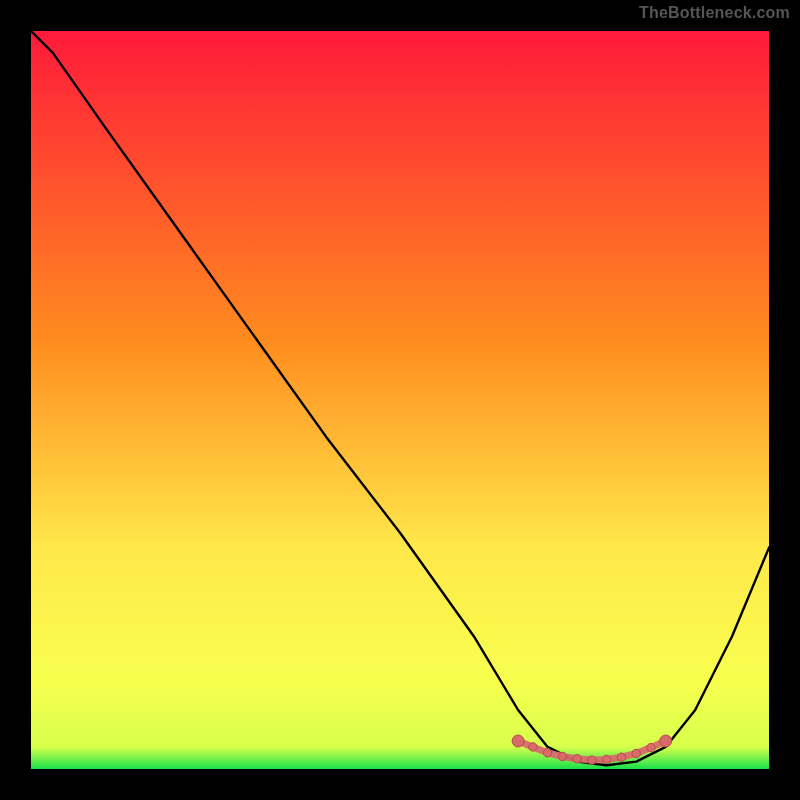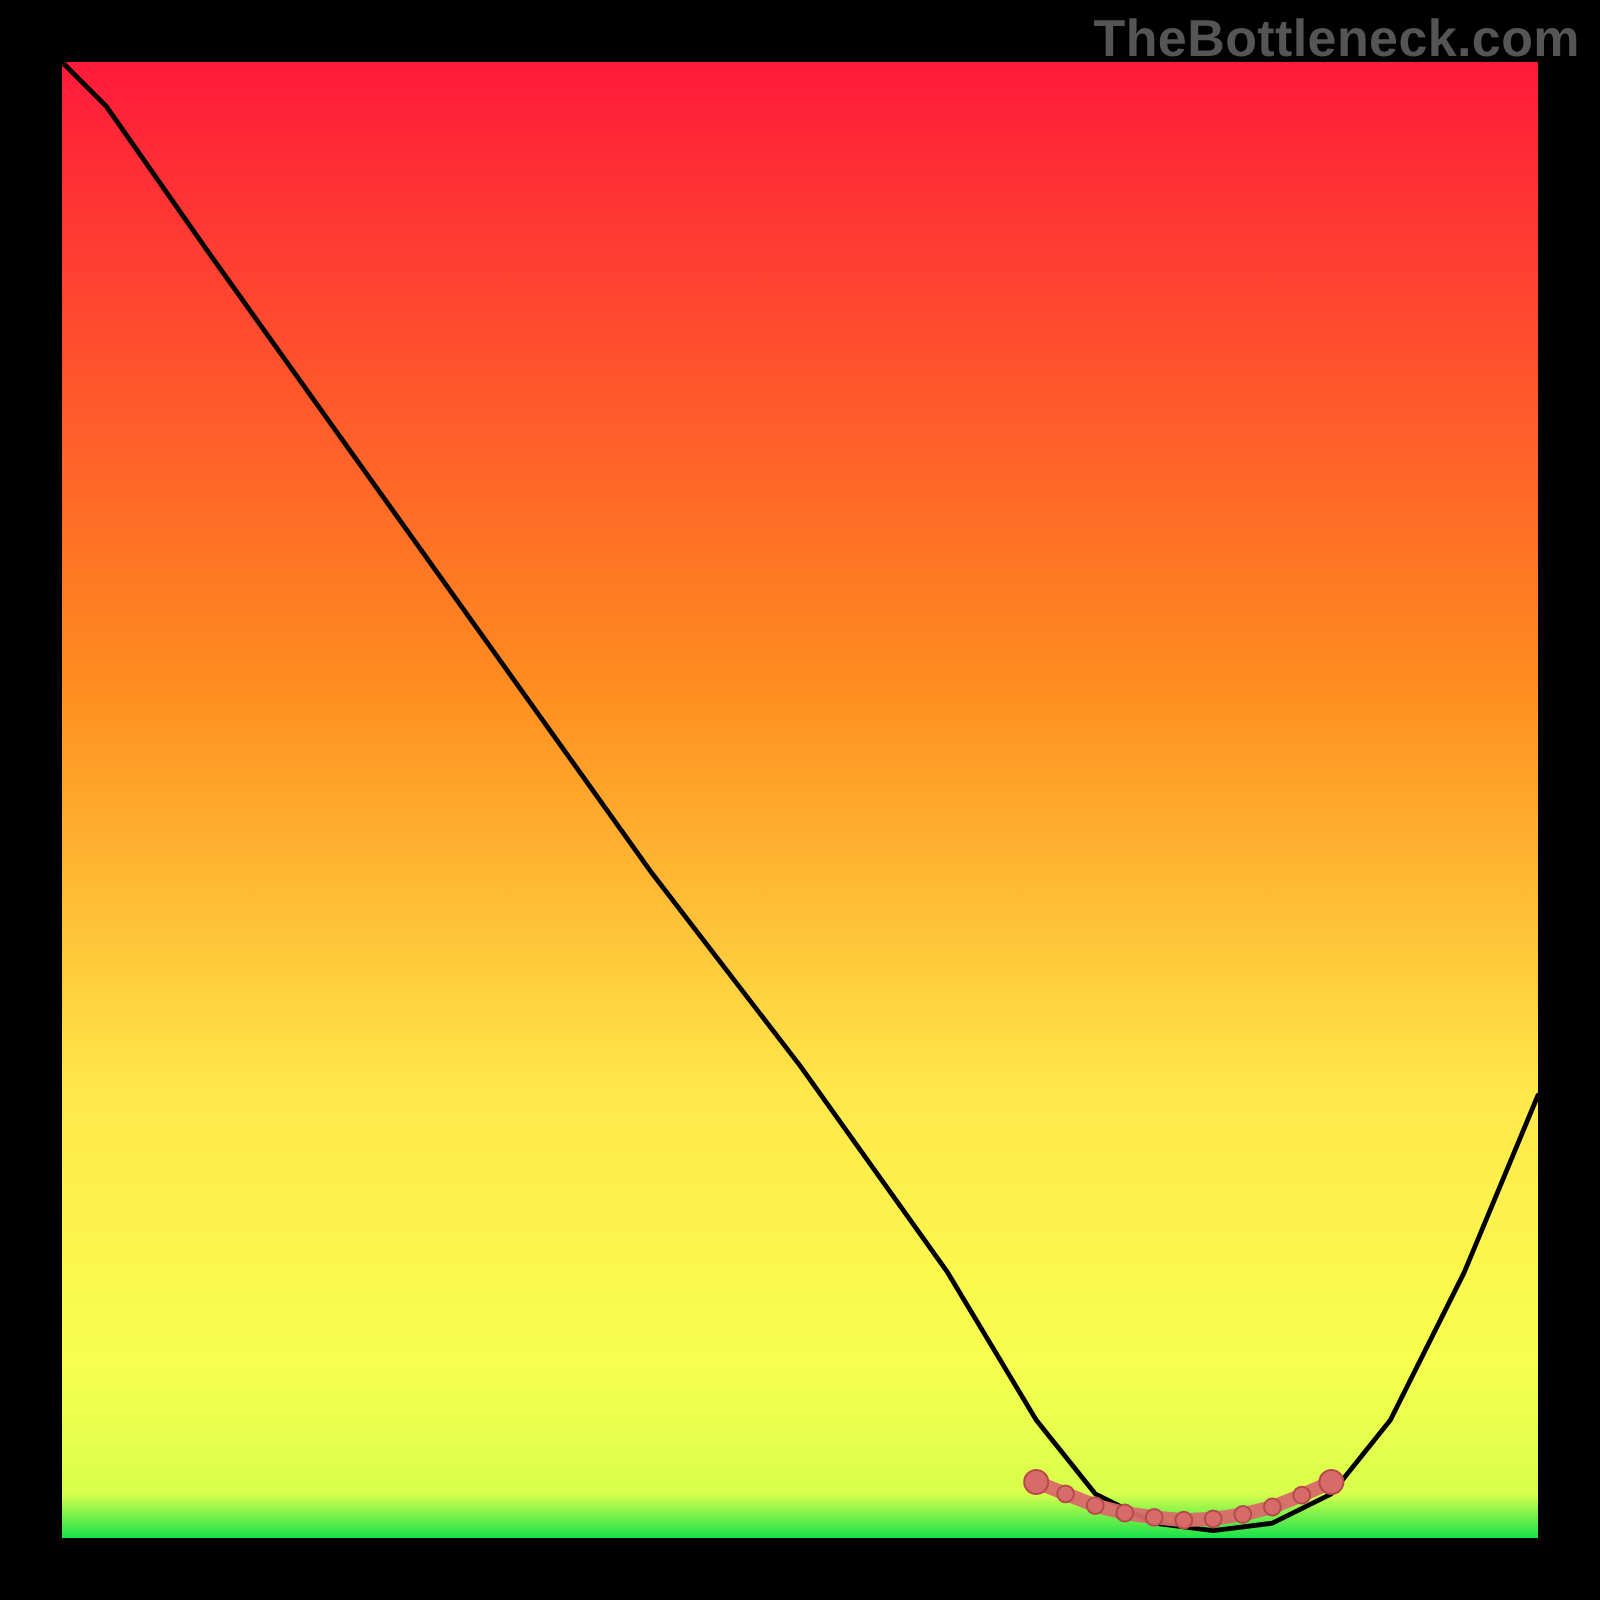--- a/index.html
+++ b/index.html
@@ -15,21 +15,21 @@
     position: relative;
     width: 800px;
     height: 800px;
     background: #000;
   }
   .attribution {
     position: absolute;
     top: 4px;
     right: 10px;
     color: #555;
-    font-size: 26px;
+    font-size: 16px;
     font-weight: bold;
     letter-spacing: 0.2px;
     z-index: 5;
   }
   .plot-area {
     position: absolute;
     left: 31px;
     top: 31px;
     width: 738px;
     height: 738px;

